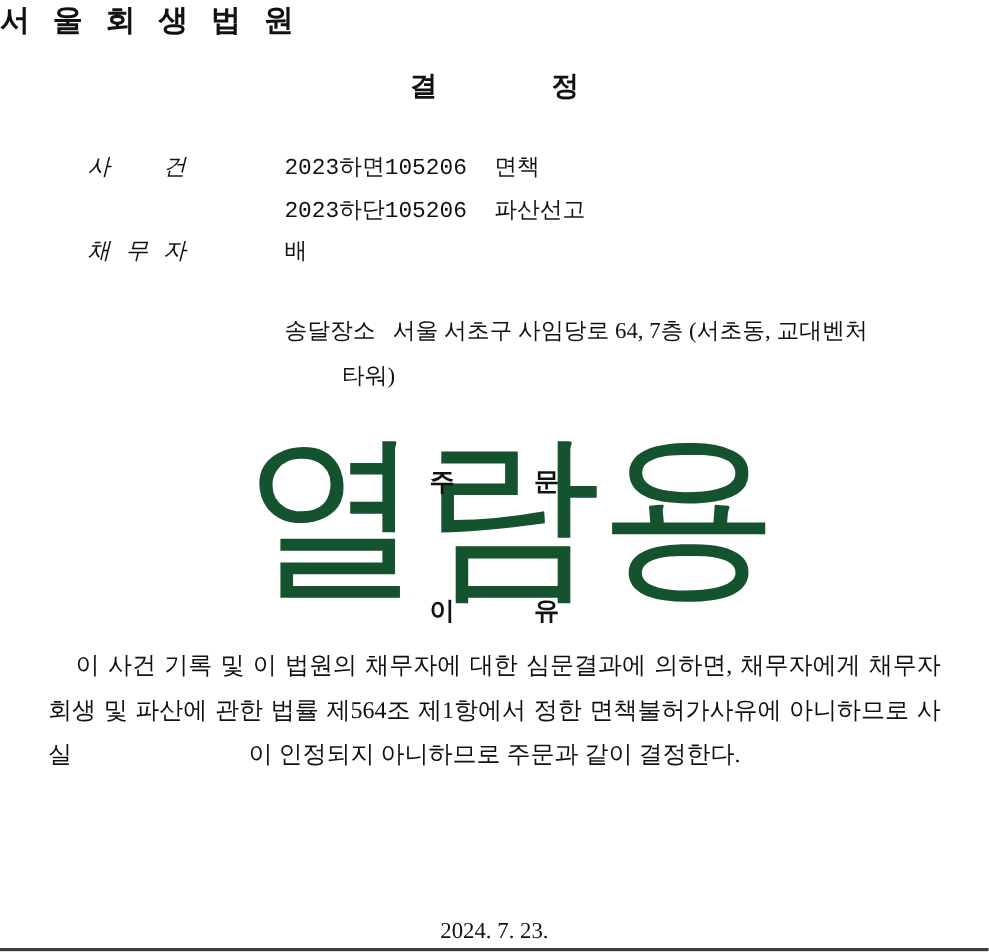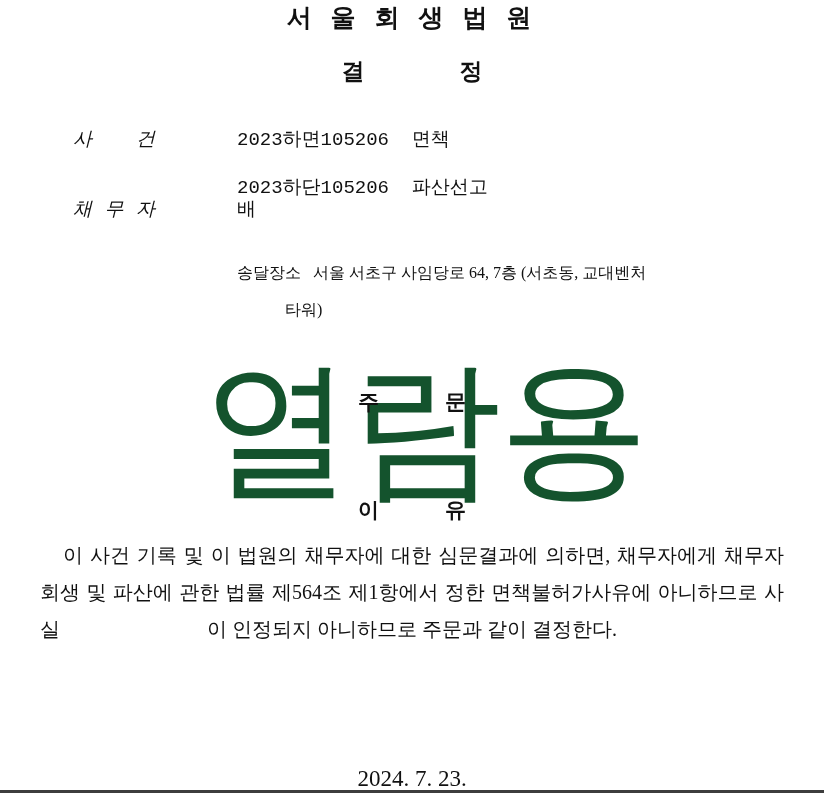--- a/index.html
+++ b/index.html
@@ -28,21 +28,21 @@
     color: #14532d;
     font-family: Liberation Sans, sans-serif;
     font-weight: 400;
     user-select: none;
     pointer-events: none;
   }
 
   
   .court-title {
     top: 2px; left: 0; width: 100%;
-    text-align: center;
+    text-align: left;
     font-family: "Liberation Sans", "DejaVu Sans", sans-serif;
     font-weight: 700;
     font-size: 25px;
     letter-spacing: 6px;
     line-height: 1.2;
   }
   .center-heading {
     left: 0; width: 100%;
     display: flex;
     justify-content: center;
@@ -50,30 +50,30 @@
     font-weight: 700;
     line-height: 1.15;
   }
   .doc-type { top: 58px; gap: 95px; font-size: 23px; }
   .order-heading { top: 390px; gap: 66px; font-size: 21px; }
   .reason-heading { top: 498px; gap: 66px; font-size: 21px; }
 
   
   .case-row { left: 0; right: 0; height: 24px; font-size: 19px; }
   .row-1 { top: 126px; }
-  .row-2 { top: 174px; }
+  .row-2 { top: 162px; }
   .row-3 { top: 196px; }
   .case-label {
     position: absolute; left: 73px; width: 82px;
     display: flex; justify-content: space-between;
   }
   .case-value { position: absolute; left: 237px; font-family: Liberation Mono, monospace; }
 
   
-  .addr-line { font-size: 16px; text-align: center; }
+  .addr-line { font-size: 19px; text-align: center; }
   .addr-1 { top: 263px; left: 237px; }
   .addr-2 { top: 300px; left: 285px; }
   .addr-3 { top: 336px; left: 237px; }
 
   
   .order-text { top: 428px; left: 73px; font-size: 19px; }
 
   
   .reason-block { top: 537px; left: 40px; right: 40px; }
   .reason-line {
@@ -82,21 +82,21 @@
     font-size: 20px;
     text-align: center;
   }
   .reason-line.stretch { text-align: justify; text-align-last: justify; }
   .reason-line.indent { padding-left: 23px; }
 
   
   .date-line {
     top: 766px; left: 0; width: 100%;
     text-align: center;
-    font-size: 23px;
+    font-size: 19px;
   }
 
   
   .bottom-bar {
     position: absolute;
     left: 0; right: 0; bottom: 0;
     height: 3px;
     background: #3d3d3d;
     z-index: 2;
   }

